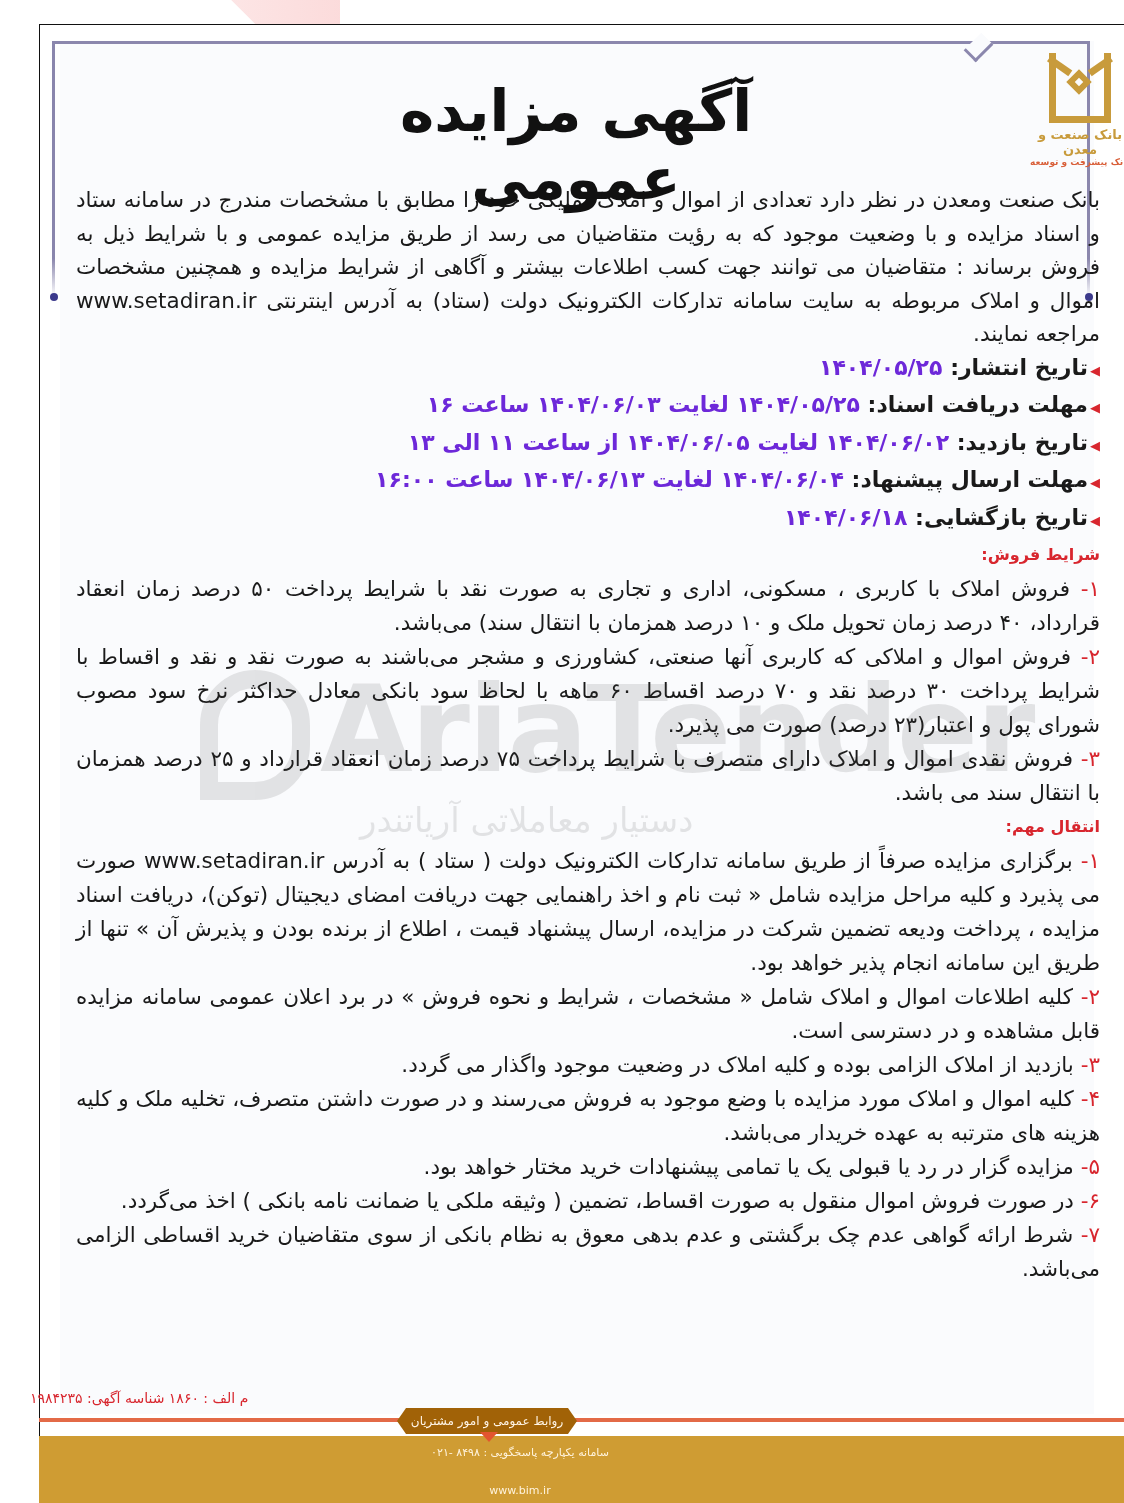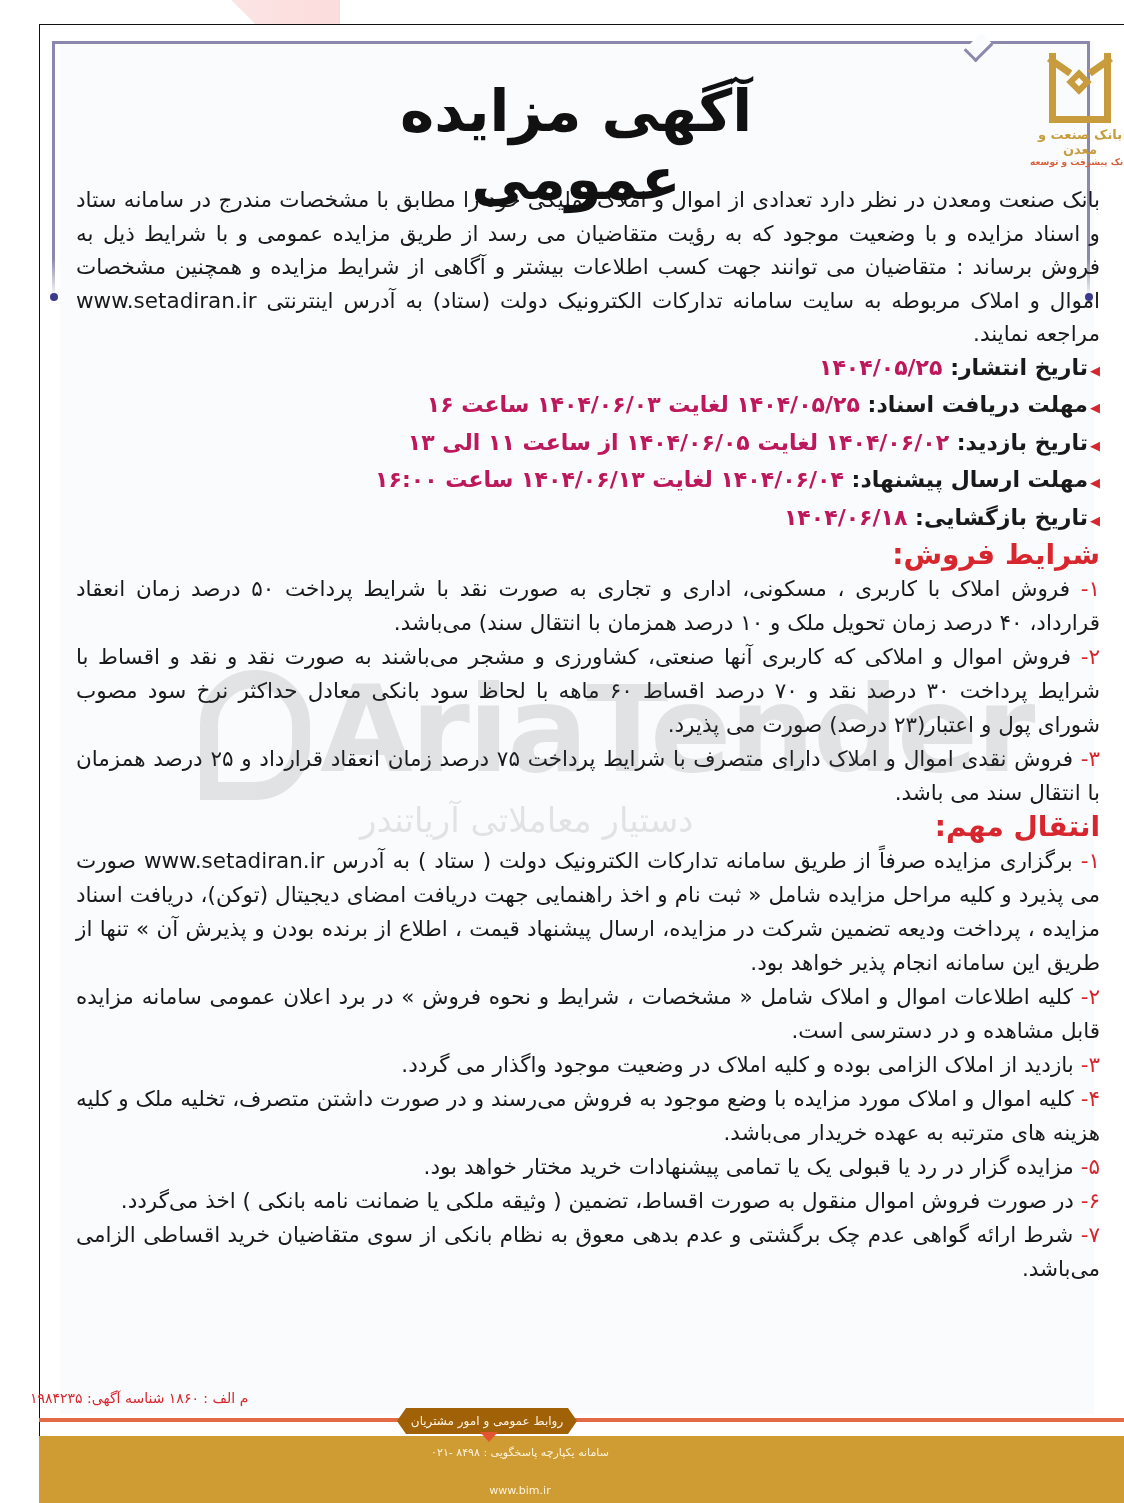--- a/index.html
+++ b/index.html
@@ -71,22 +71,22 @@
     border: 6px solid #c89b3c; transform: rotate(45deg); box-sizing: border-box;
   }
   .logo-name { color: #c89b3c; font-size: 13px; margin-top: 4px; font-weight: bold; }
   .logo-sub { color: #d9603a; font-size: 9px; font-weight: bold; }
   p { margin: 0; font-size: 21.5px; line-height: 33.5px; }
   .intro { margin-top: 6px; }
   .addr { margin-top: 0px; }
   .dates { margin-top: 0px; }
   .date-row { font-size: 22px; line-height: 34.5px; font-weight: bold; text-align: right; }
   .date-row .tri { color: #d8262e; font-size: 13px; margin-left: 2px; }
-  .date-row .val { color: #be185d; }
-  .section-head { color: #d8262e; font-weight: bold; font-size: 28px; line-height: 34px; text-align: right; }
+  .date-row .val { color: #6d28d9; }
+  .section-head { color: #d8262e; font-weight: bold; font-size: 16px; line-height: 34px; text-align: right; }
   .item { font-size: 21.5px; line-height: 34px; }
   .num { color: #d8262e; }
   .footer-id {
     position: absolute; left: 30px; top: 1390px; color: #d8262e; font-size: 14px; direction: rtl;
   }
   .watermark {
     position: absolute; left: 200px; top: 660px; width: 720px; height: 200px;
     pointer-events: none; opacity: .13;
   }
   .wm-text { position: absolute; left: 120px; top: 0; font-size: 120px; font-weight: bold; color: #444; letter-spacing: -2px; font-family: "DejaVu Sans", sans-serif; }

